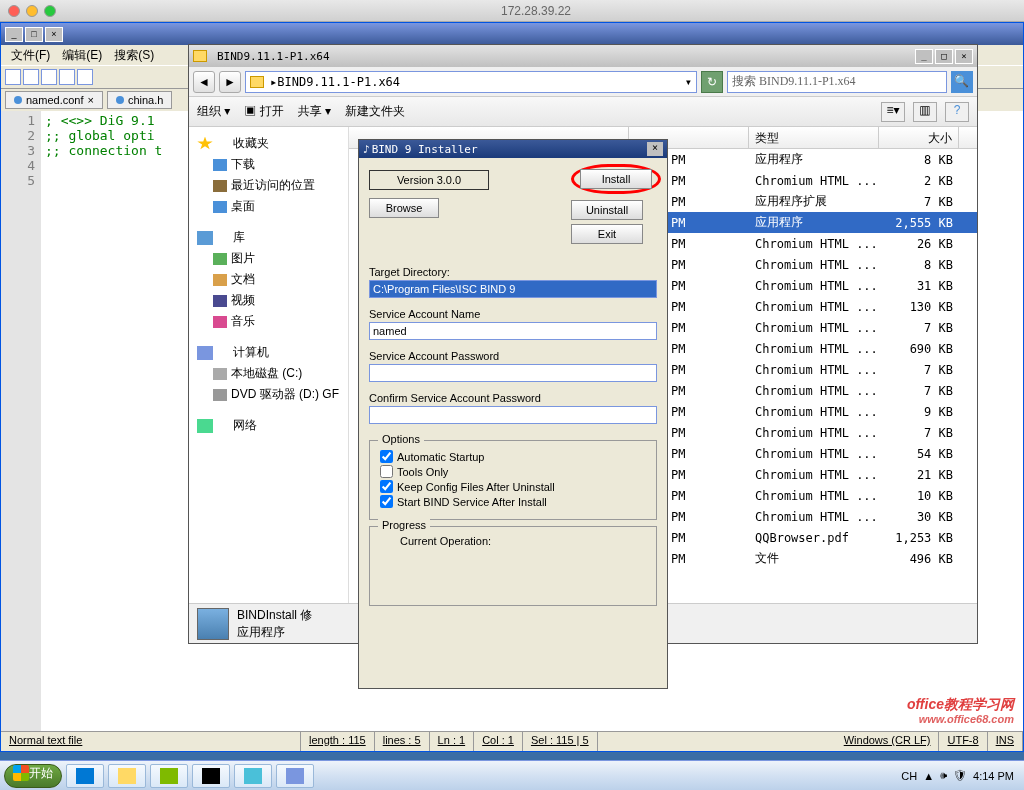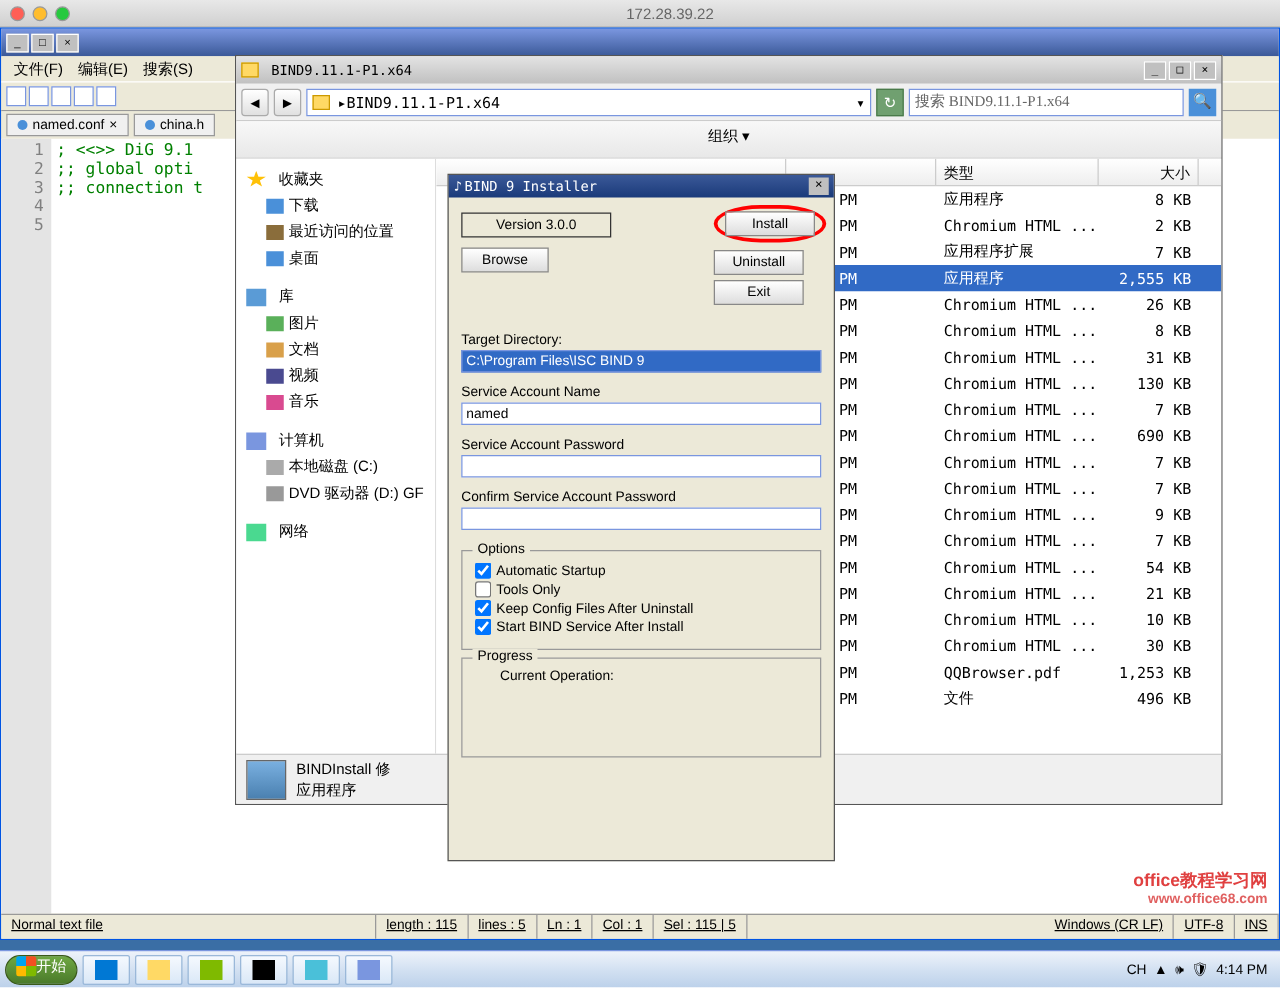--- a/index.html
+++ b/index.html
@@ -38,27 +38,27 @@
 .explorer { position: absolute; top: 22px; left: 188px; width: 790px; height: 600px; background: #fff; border: 1px solid #555; }
 .exp-titlebar { height: 22px; background: linear-gradient(#e3e3e3,#c0c0c0); display: flex; align-items: center; padding: 0 4px; font-size: 11px; font-family: SimSun, monospace; }
 .exp-titlebar-text { flex: 1; padding-left: 4px; }
 .exp-addr { height: 30px; display: flex; align-items: center; padding: 2px 4px; gap: 4px; background: #f0f0f0; border-bottom: 1px solid #ccc; }
 .nav-btn { width: 22px; height: 22px; border: 1px solid #aaa; border-radius: 3px; background: linear-gradient(#fff,#e0e0e0); text-align: center; line-height: 20px; font-size: 12px; }
 .addr-box { flex: 1; height: 22px; border: 1px solid #7a96df; background: #fff; display: flex; align-items: center; padding: 0 4px; font-family: SimSun, monospace; font-size: 12px; }
 .addr-folder { width: 14px; height: 12px; background: #ffd965; border: 1px solid #cc9900; margin-right: 6px; }
 .addr-refresh { width: 22px; height: 22px; background: #70a070; border: 1px solid #4a7a4a; text-align: center; color: #fff; line-height: 20px; }
 .search-box { width: 220px; height: 22px; border: 1px solid #7a96df; background: #fff; display: flex; align-items: center; padding: 0 4px; font-size: 12px; color: #666; font-family: SimSun; }
 .search-btn { width: 22px; height: 22px; background: #4a90d9; text-align: center; line-height: 20px; color: #fff; }
-.exp-toolbar { height: 30px; display: flex; align-items: center; padding: 4px 8px; gap: 14px; background: linear-gradient(#f8f8f8,#e8e8e8); border-bottom: 1px solid #ccc; font-size: 12px; flex-direction: column; }
+.exp-toolbar { height: 30px; display: flex; align-items: center; padding: 4px 8px; gap: 14px; background: linear-gradient(#f8f8f8,#e8e8e8); border-bottom: 1px solid #ccc; font-size: 12px; }
 .exp-toolbar .right { margin-left: auto; display: flex; gap: 8px; }
 .view-btn { width: 24px; height: 20px; border: 1px solid #aaa; background: #f0f0f0; text-align: center; }
 .exp-body { position: absolute; top: 82px; left: 0; right: 0; bottom: 40px; display: flex; }
 .exp-nav { width: 160px; background: #fff; border-right: 1px solid #ddd; padding: 6px; overflow: hidden; }
 .nav-group { margin-bottom: 10px; }
-.nav-head { display: flex; align-items: center; gap: 10px; padding: 2px; font-size: 12px; }
+.nav-head { display: flex; align-items: center; gap: 20px; padding: 2px; font-size: 12px; }
 .nav-head .icon { width: 16px; height: 14px; }
 .nav-item { display: flex; align-items: center; gap: 4px; padding: 2px 0 2px 18px; font-size: 12px; }
 .nav-item .icon { width: 14px; height: 12px; }
 .star-icon { background: #ffc107; clip-path: polygon(50% 0%, 61% 35%, 98% 35%, 68% 57%, 79% 91%, 50% 70%, 21% 91%, 32% 57%, 2% 35%, 39% 35%); }
 .dl-icon { background: #4a90d9; }
 .recent-icon { background: #8a6d3b; }
 .desk-icon { background: #4a90d9; }
 .lib-icon { background: #5a9bd6; }
 .pic-icon { background: #5ab05a; }
 .doc-icon { background: #d9a04a; }
@@ -106,21 +106,21 @@
 .progress-box { height: 80px; }
 .prog-cur { padding-left: 20px; }
 
 
 .taskbar { position: absolute; bottom: 0; left: 0; right: 0; height: 30px; background: linear-gradient(#eef3fa,#d3e1f2 50%,#bcd1ea); border-top: 1px solid #7a96df; display: flex; align-items: center; padding: 0 4px; gap: 4px; }
 .start-btn { height: 24px; padding: 0 8px; background: linear-gradient(#6fa843,#4a7a2a); border-radius: 14px; color: #fff; display: flex; gap: 0; font-size: 12px; border: 1px solid #3a5a1a; }
 .win-logo { width: 16px; height: 16px; background: conic-gradient(#f25022 0 25%,#7fba00 0 50%,#ffb900 0 75%,#00a4ef 0); border-radius: 2px; }
 .task-item { width: 38px; height: 24px; background: linear-gradient(#f5f9fe,#dae8f7); border: 1px solid #9ab8d9; border-radius: 2px; display: flex; align-items: center; justify-content: center; }
 .task-item .ti-icon { width: 18px; height: 16px; }
 .tray { margin-left: auto; display: flex; align-items: center; gap: 6px; font-size: 11px; padding-right: 6px; }
-.watermark { position: absolute; right: 10px; bottom: 34px; color: #e04040; font-size: 14px; font-weight: bold; text-align: right; line-height: 1.2; text-shadow: 0 0 2px #fff; }
+.watermark { position: absolute; right: 10px; bottom: 34px; color: #e04040; font-size: 14px; font-weight: bold; text-align: right; line-height: 1.2; text-shadow: 0 0 2px #fff; font-style: italic; }
 .watermark .sub { font-size: 11px; color: #e06060; }
 </style>
 </head>
 <body>
 
 <div class="mac-titlebar">
   <div class="mac-buttons">
     <div class="mac-btn red"></div>
     <div class="mac-btn yel"></div>
     <div class="mac-btn grn"></div>

